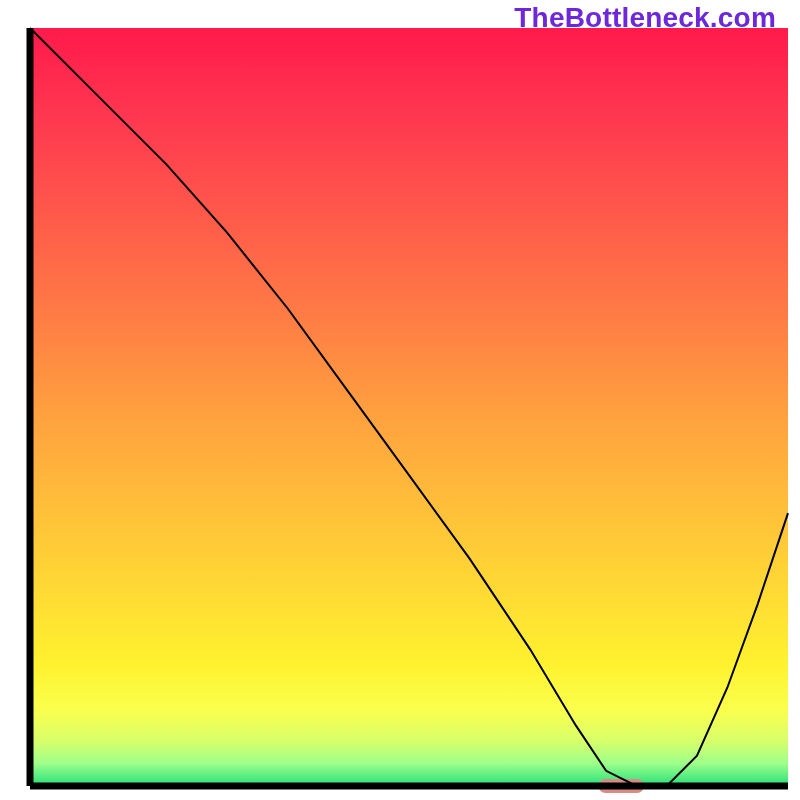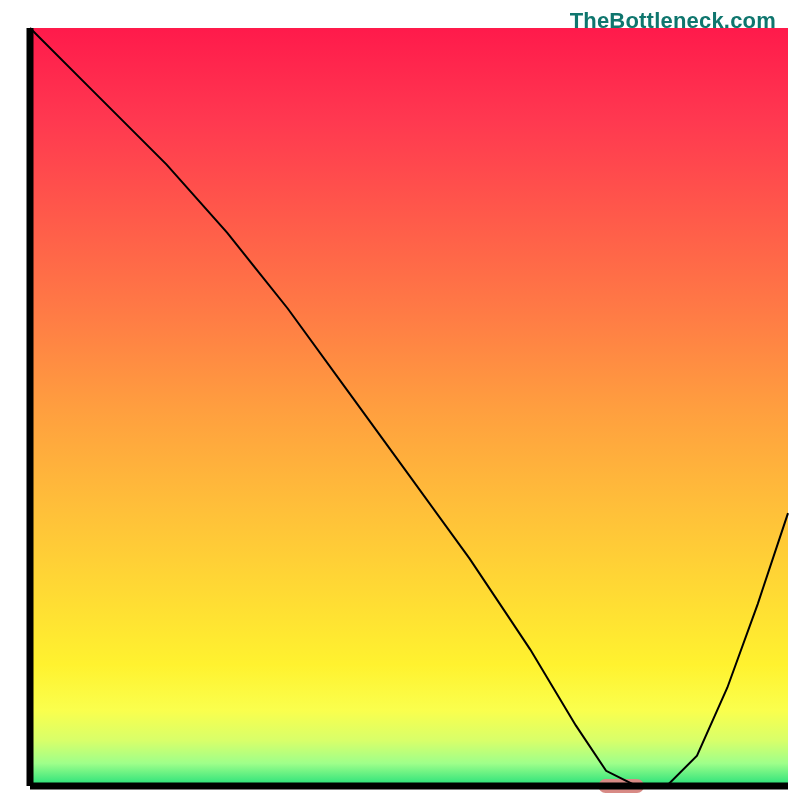--- a/index.html
+++ b/index.html
@@ -10,26 +10,26 @@
     background: #ffffff;
     overflow: hidden;
   }
   .chart-wrap {
     position: relative;
     width: 800px;
     height: 800px;
   }
   .watermark {
     position: absolute;
-    top: 8px;
+    top: 2px;
     right: 24px;
     font-family: Arial, Helvetica, sans-serif;
-    font-size: 22px;
+    font-size: 28px;
     font-weight: 600;
-    color: #0f766e;
+    color: #6d28d9;
     letter-spacing: 0.2px;
     z-index: 3;
   }
   svg.plot {
     position: absolute;
     left: 0;
     top: 0;
     width: 800px;
     height: 800px;
   }

